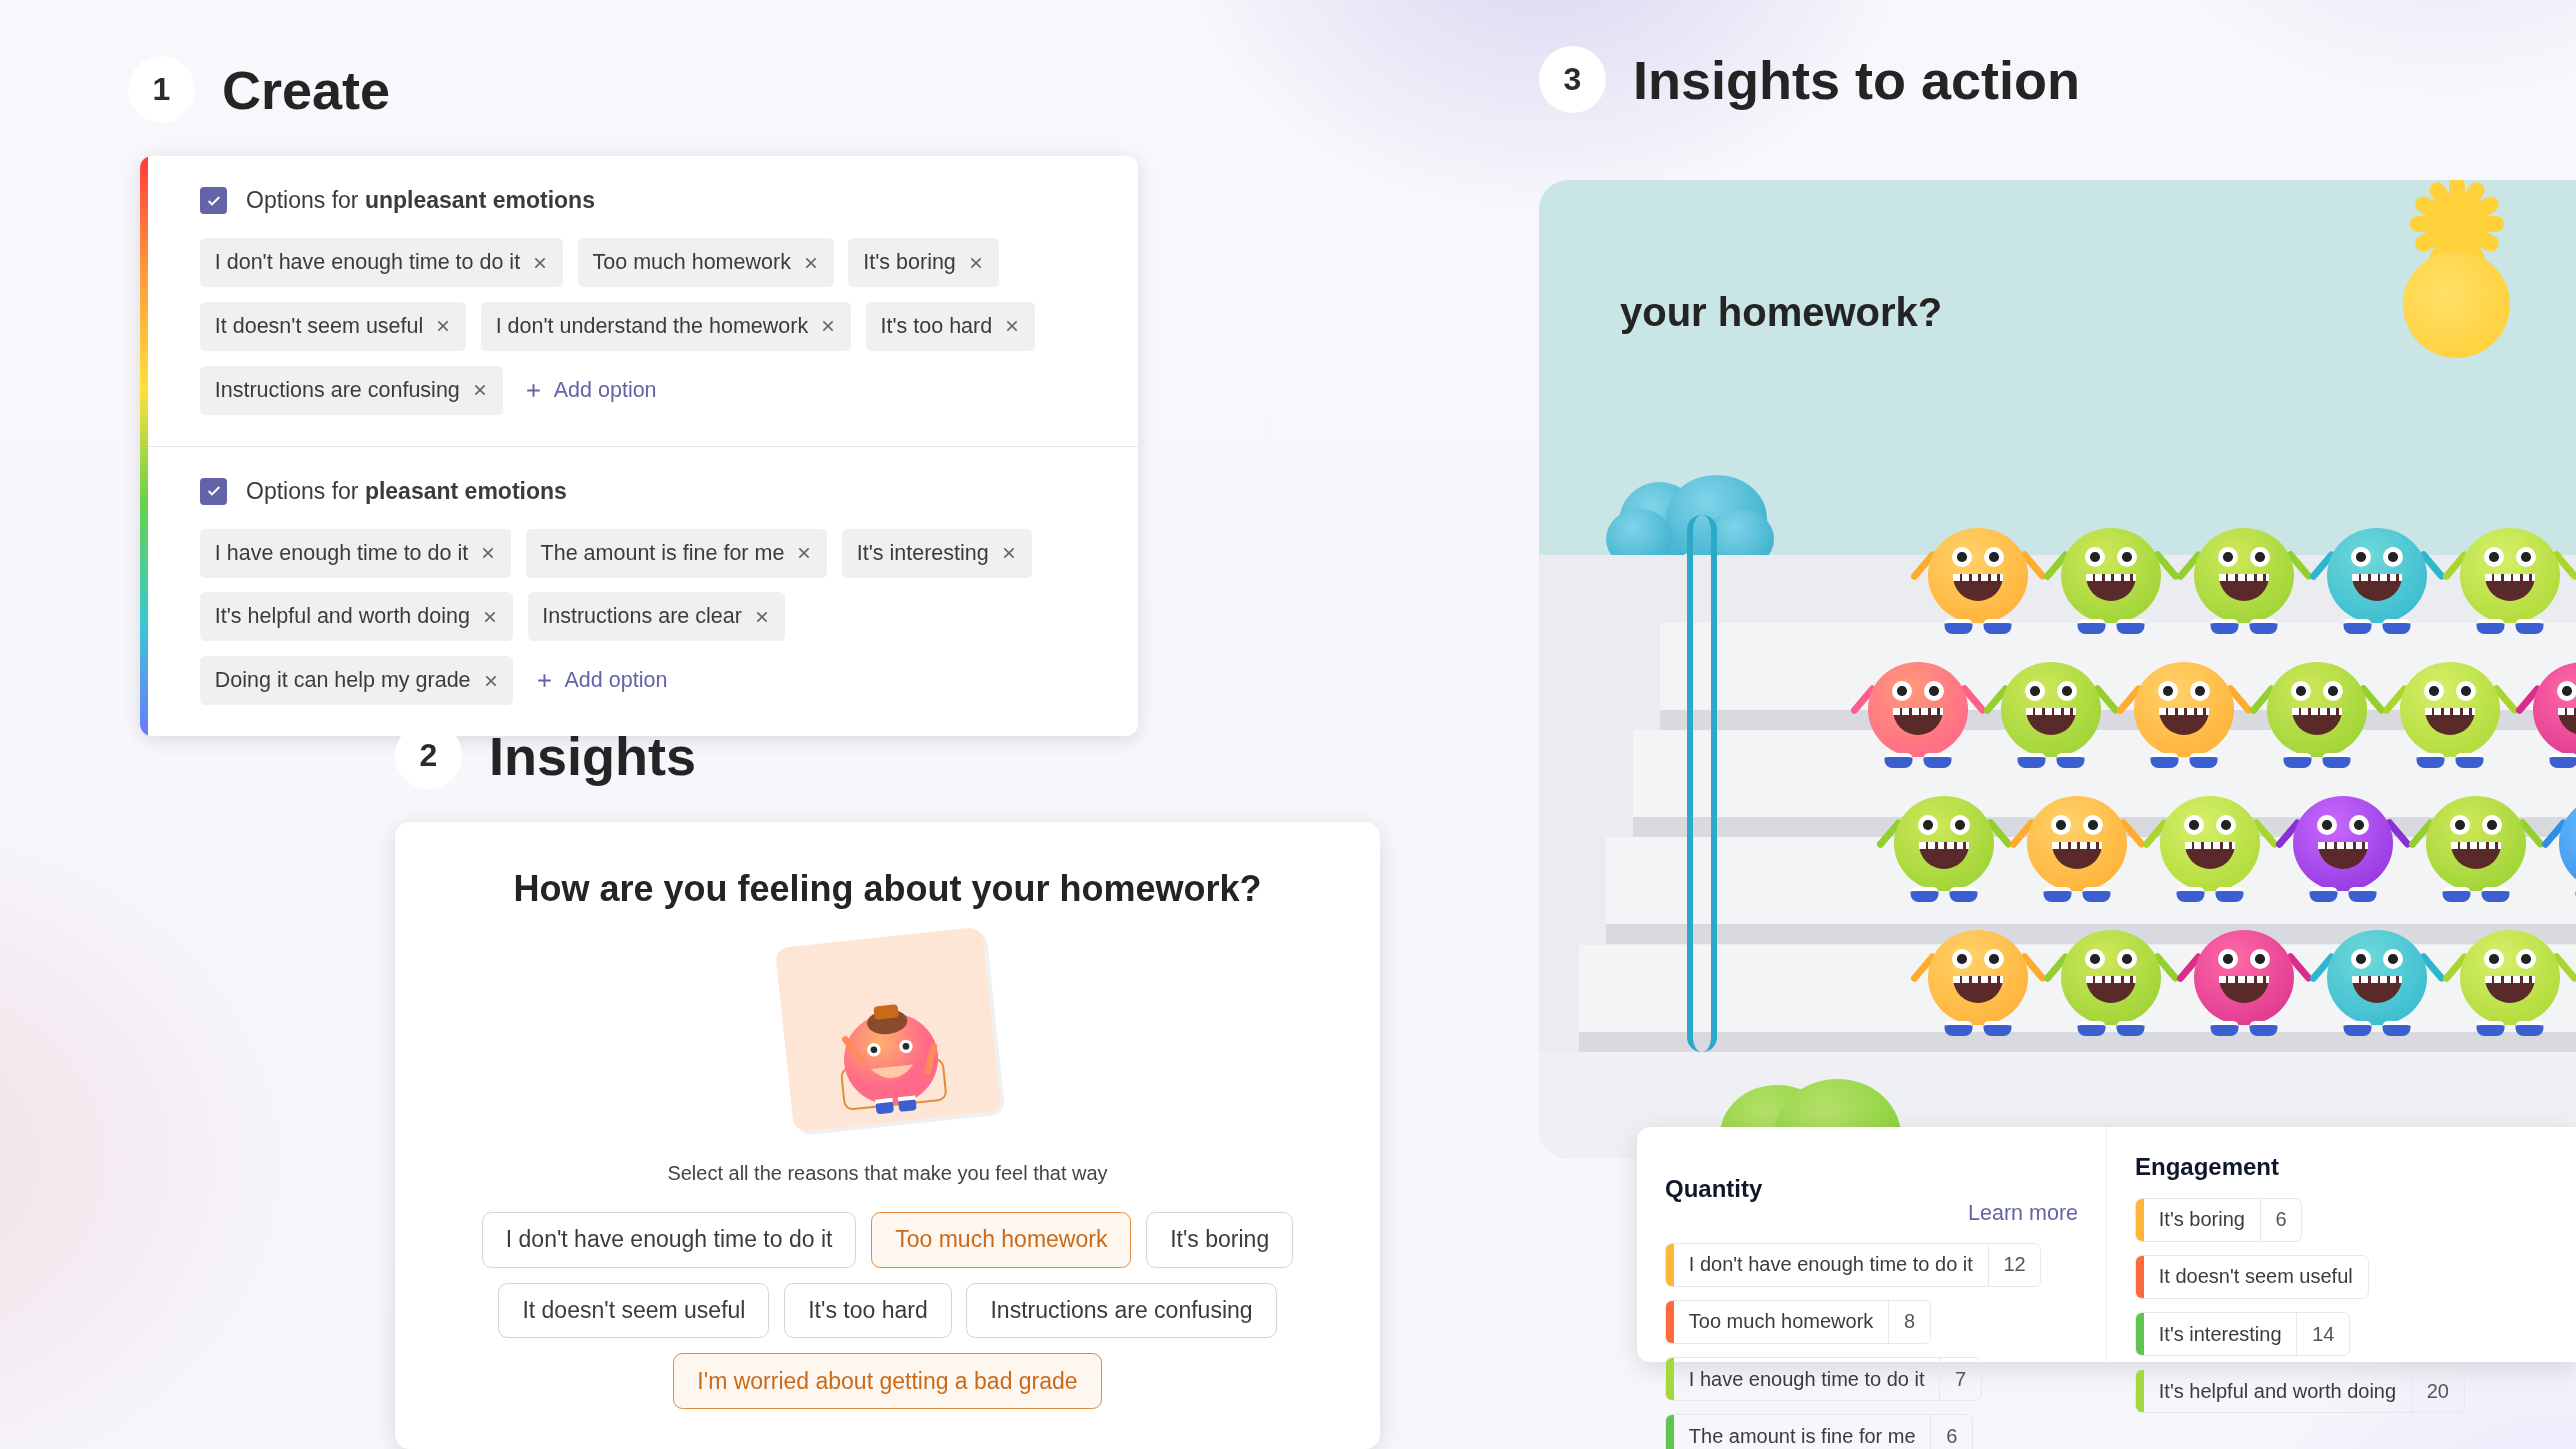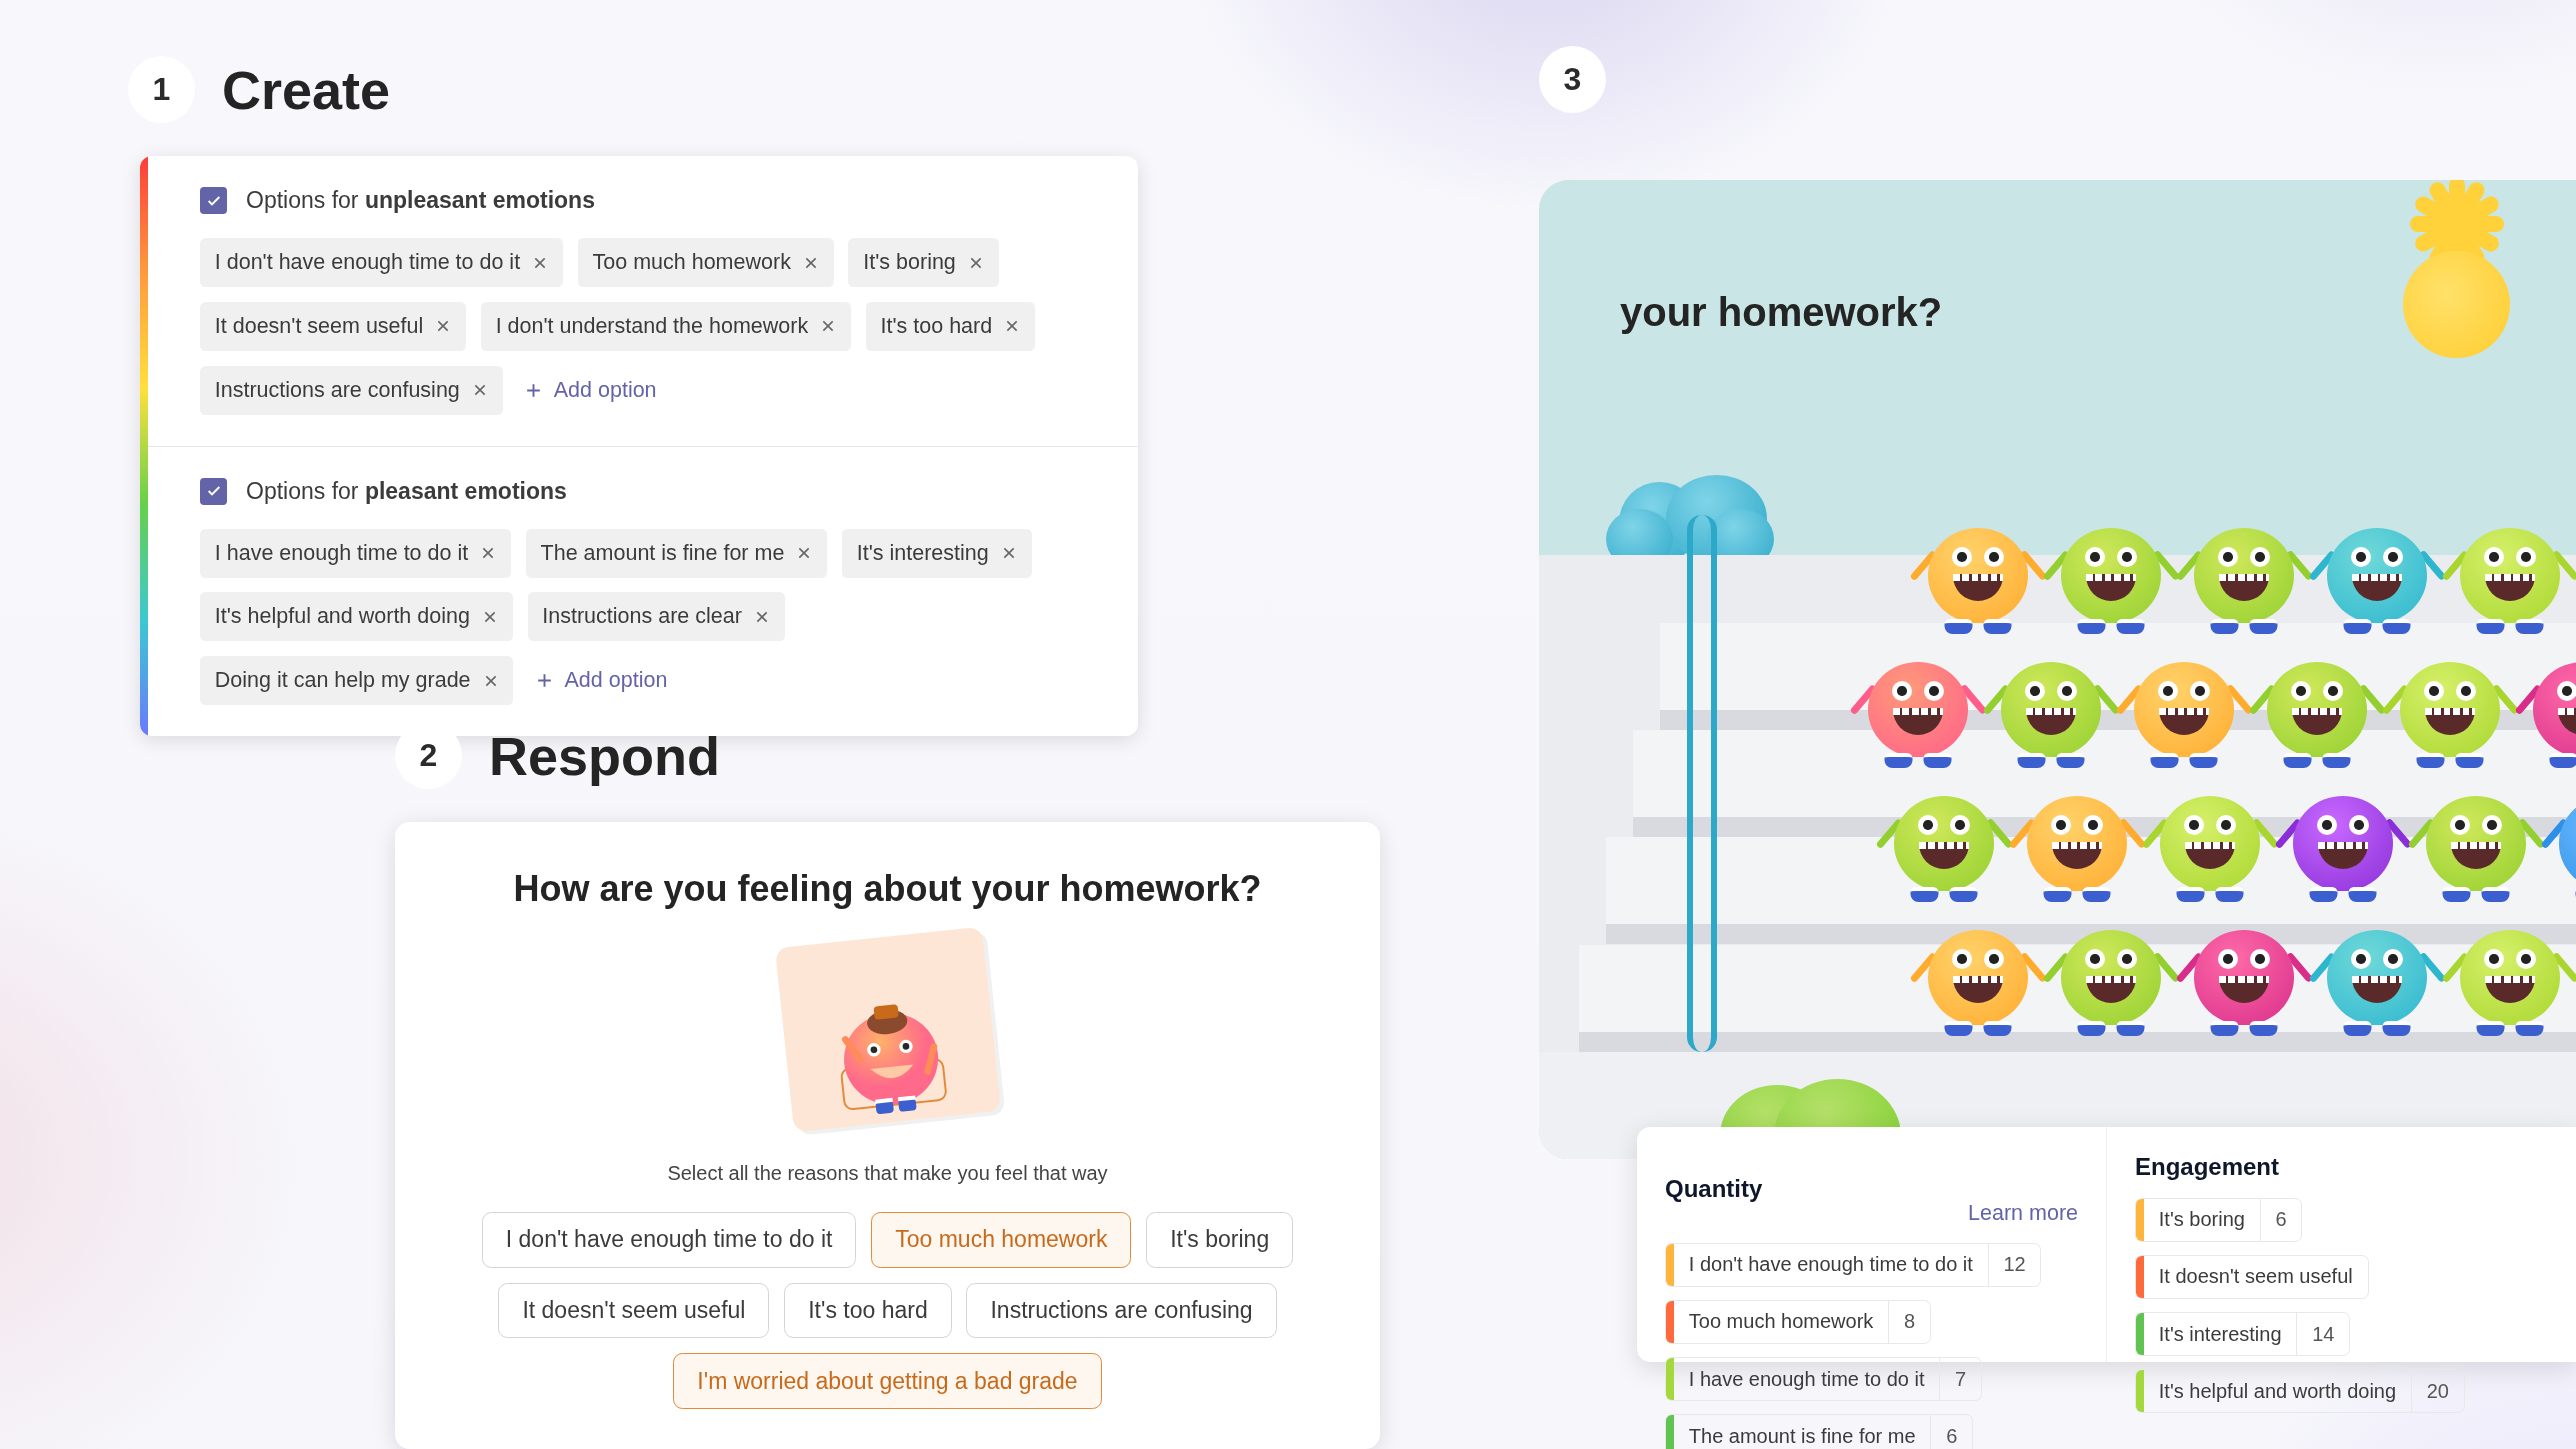--- a/index.html
+++ b/index.html
@@ -316,21 +316,21 @@
             <path d="M12 4v16M4 12h16"></path>
           </svg>
           <span>Add option</span>
         </div>
       </div>
   </div>
 </div>
 
 <div class="step-heading" style="left:395px; top:722px;">
   <div class="step-num">2</div>
-  <div class="step-title">Respond</div>
+  <div class="step-title">Insights</div>
 </div>
 
 <div class="respond-card">
   <div class="respond-q">How are you feeling about your homework?</div>
   <div class="feel-card">
     <svg class="monster-tired" viewBox="0 0 180 200">
       <ellipse cx="90" cy="110" rx="70" ry="68" fill="url(#g1)"></ellipse>
       <defs>
           <radialGradient id="g1" cx="40%" cy="30%">
             <stop offset="0%" stop-color="#ffb06a"></stop>
@@ -360,20 +360,21 @@
       <div class="pill">It's boring</div>
       <div class="pill">It doesn't seem useful</div>
       <div class="pill">It's too hard</div>
       <div class="pill">Instructions are confusing</div>
       <div class="pill selected">I'm worried about getting a bad grade</div>
     </div>
 </div>
 
 <div class="step-heading" style="left:1539px; top:46px;">
   <div class="step-num">3</div>
+  <div class="step-title">Insights to action</div>
 </div>
 
 <div class="insights-card">
   <div class="scene">
     <div class="scene-q">
       <br>
       <span>your homework?</span>
     </div>
     <div class="sun">
       <div id="sun-rays">

